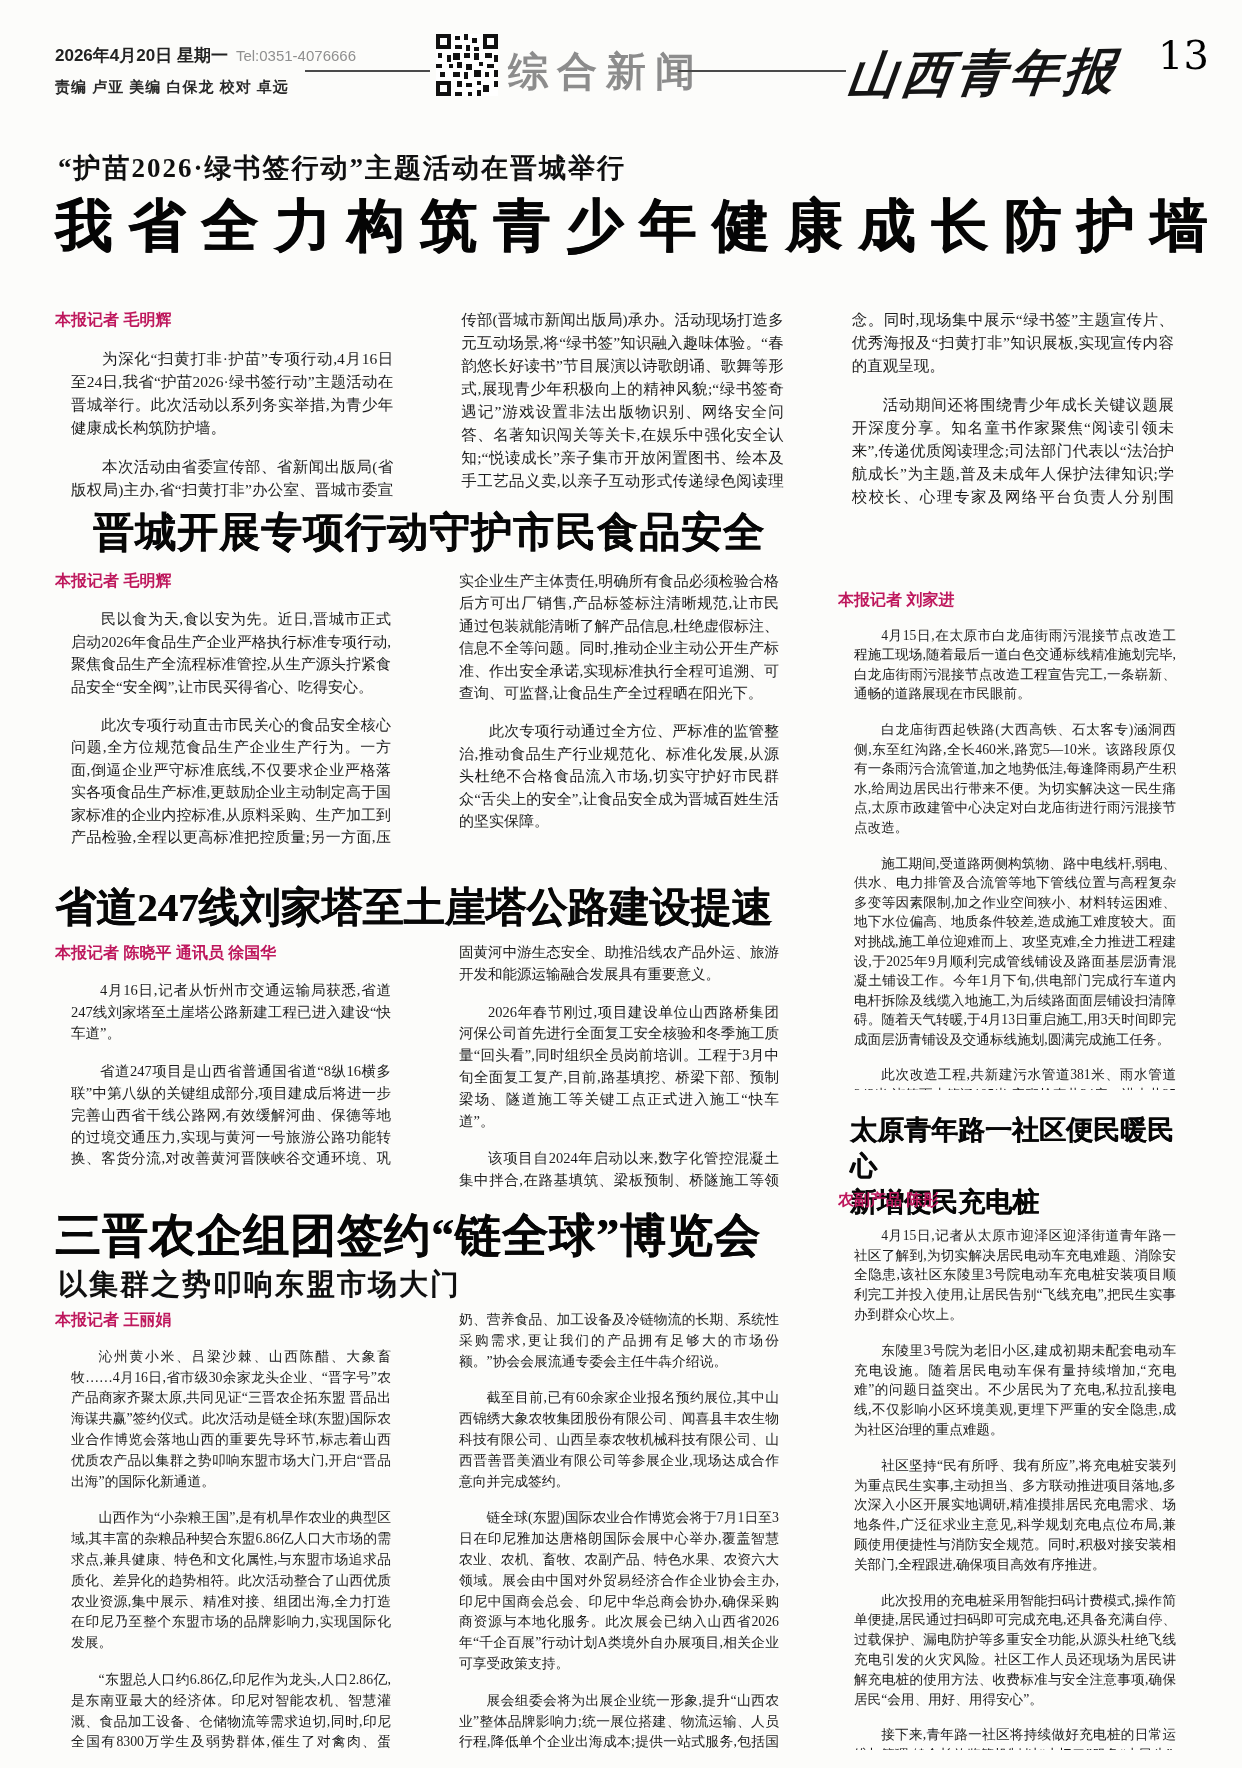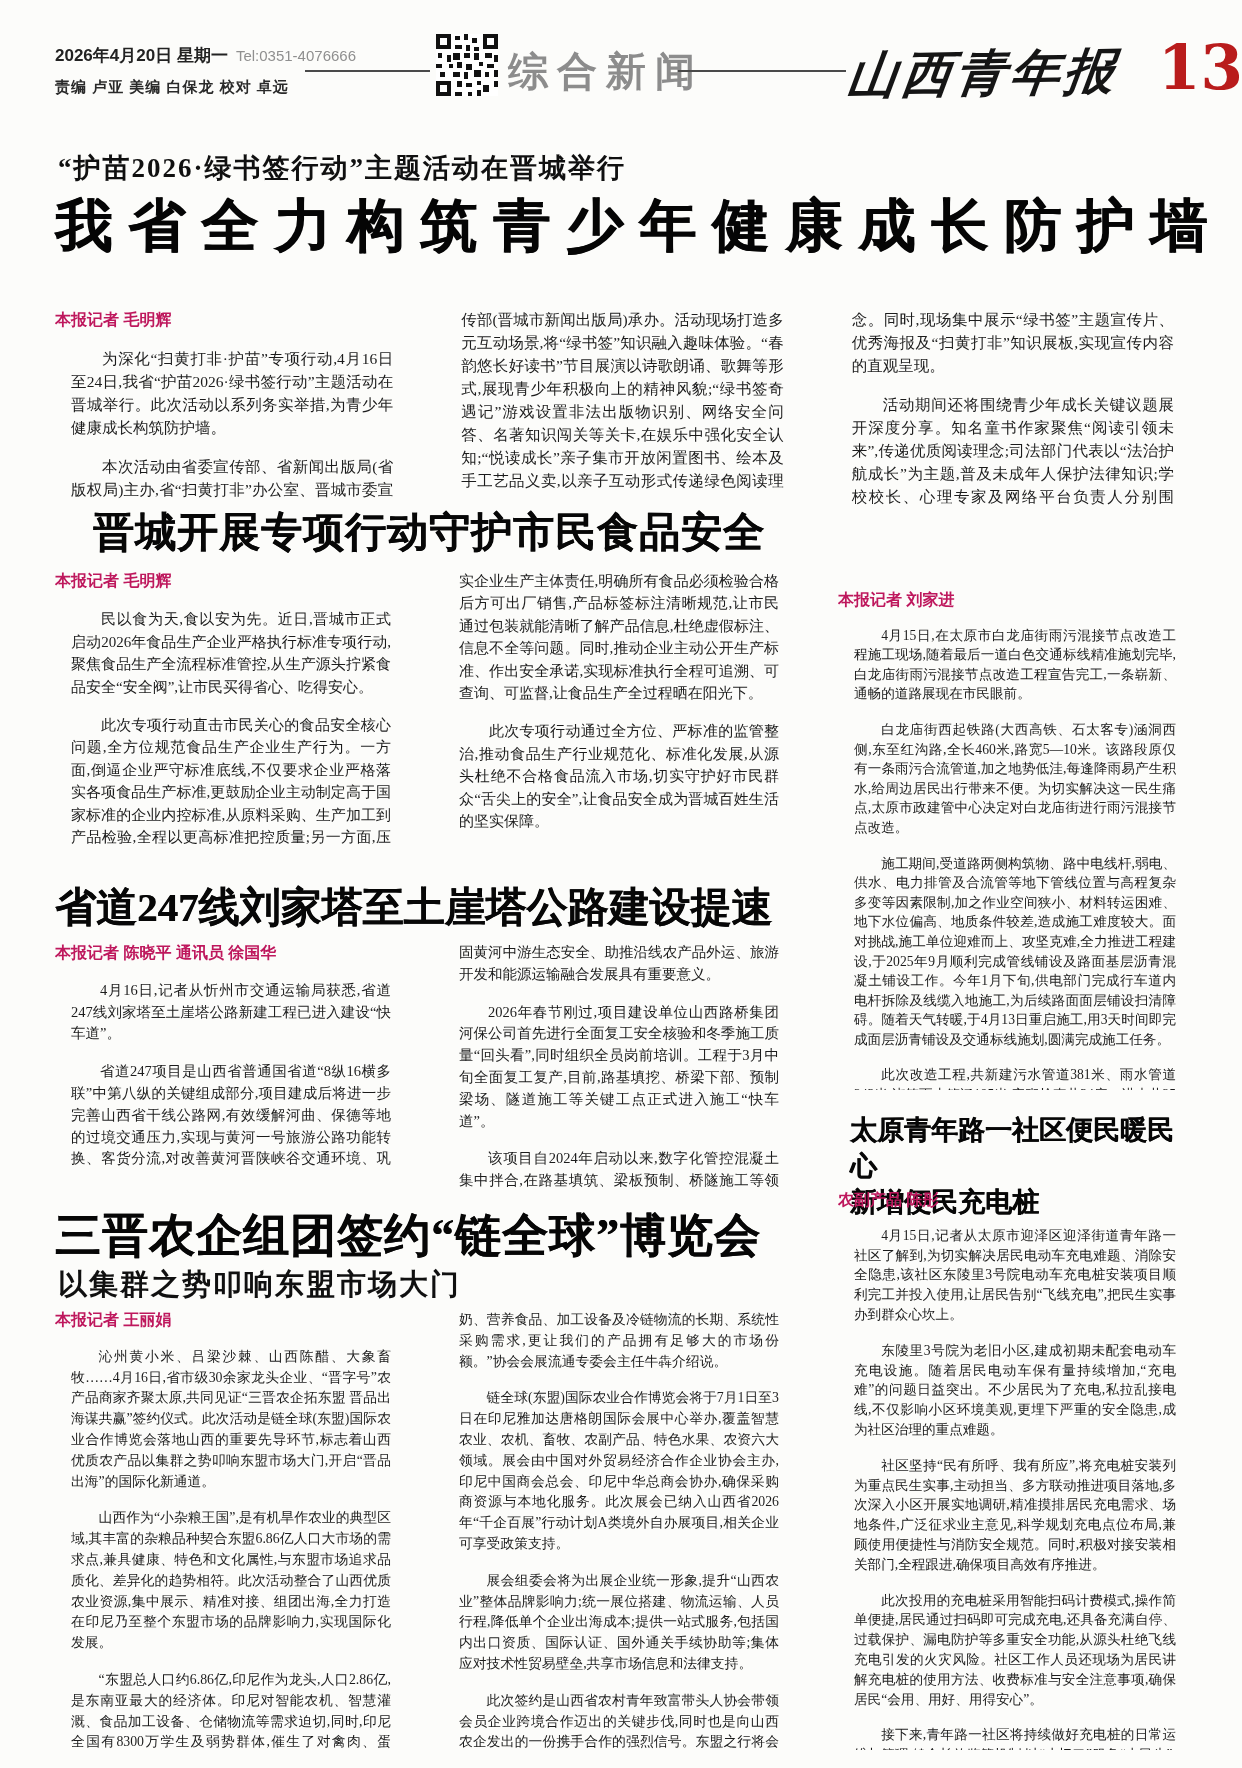--- a/index.html
+++ b/index.html
@@ -14,21 +14,21 @@
   .hdr-staff{position:absolute;left:55px;top:78px;font-size:15px;font-weight:bold;
         font-family:"Liberation Sans","DejaVu Sans",sans-serif;color:#2a2a2a;letter-spacing:1px;}
   .hdr-rule{position:absolute;top:70px;height:2px;background:#4a4a4a;}
   .rule-l{left:305px;width:125px;}
   .rule-r{left:678px;width:168px;}
   .qr{position:absolute;left:436px;top:34px;width:62px;height:62px;}
   .section-title{position:absolute;left:508px;top:44px;font-size:40px;font-weight:900;
         color:#8c8c8c;letter-spacing:9px;font-family:"Liberation Sans","DejaVu Sans",sans-serif;white-space:nowrap;}
   .masthead{position:absolute;left:848px;top:40px;width:310px;font-size:50px;font-weight:900;
         font-style:italic;transform:skewX(-8deg) rotate(-1deg);color:#151515;letter-spacing:4px;white-space:nowrap;}
-  .page-no{position:absolute;left:1158px;top:32px;font-size:61px;font-weight:700;color:#b91c1c;
+  .page-no{position:absolute;left:1158px;top:32px;font-size:40px;font-weight:400;color:#000000;
         font-family:"DejaVu Serif",serif;}
 
   
   .byline{font-family:"Liberation Sans","DejaVu Sans",sans-serif;font-weight:bold;font-size:16px;
         color:#be185d;margin:0 0 16px 0;}
   .bodytext p{margin:16px;text-indent:2em;text-align:justify;}
 
   
   .kicker{position:absolute;left:58px;top:150px;font-size:27px;font-weight:900;color:#101010;letter-spacing:2px;white-space:nowrap;}
   .main-headline{position:absolute;left:55px;top:188px;width:1135px;font-size:57px;font-weight:900;
@@ -175,18 +175,19 @@
     <p>接下来,青年路一社区将持续做好充电桩的日常运维与管理,健全长效监管机制,以“小切口”服务“大民生”,不断提升居民的幸福感、安全感与获得感,筑牢社区安全防线。</p>
   </div>
 
   <div class="a4-headline">三晋农企组团签约“链全球”博览会</div>
   <div class="a4-subtitle">以集群之势叩响东盟市场大门</div>
   <div class="a4-body bodytext">
     <div class="byline">本报记者 王丽娟</div>
     <p>沁州黄小米、吕梁沙棘、山西陈醋、大象畜牧……4月16日,省市级30余家龙头企业、“晋字号”农产品商家齐聚太原,共同见证“三晋农企拓东盟 晋品出海谋共赢”签约仪式。此次活动是链全球(东盟)国际农业合作博览会落地山西的重要先导环节,标志着山西优质农产品以集群之势叩响东盟市场大门,开启“晋品出海”的国际化新通道。</p>
     <p>山西作为“小杂粮王国”,是有机旱作农业的典型区域,其丰富的杂粮品种契合东盟6.86亿人口大市场的需求点,兼具健康、特色和文化属性,与东盟市场追求品质化、差异化的趋势相符。此次活动整合了山西优质农业资源,集中展示、精准对接、组团出海,全力打造在印尼乃至整个东盟市场的品牌影响力,实现国际化发展。</p>
     <p>“东盟总人口约6.86亿,印尼作为龙头,人口2.86亿,是东南亚最大的经济体。印尼对智能农机、智慧灌溉、食品加工设备、仓储物流等需求迫切,同时,印尼全国有8300万学生及弱势群体,催生了对禽肉、蛋奶、营养食品、加工设备及冷链物流的长期、系统性采购需求,更让我们的产品拥有足够大的市场份额。”协会会展流通专委会主任牛犇介绍说。</p>
+    <p>截至目前,已有60余家企业报名预约展位,其中山西锦绣大象农牧集团股份有限公司、闻喜县丰农生物科技有限公司、山西呈泰农牧机械科技有限公司、山西晋善晋美酒业有限公司等参展企业,现场达成合作意向并完成签约。</p>
     <p>链全球(东盟)国际农业合作博览会将于7月1日至3日在印尼雅加达唐格朗国际会展中心举办,覆盖智慧农业、农机、畜牧、农副产品、特色水果、农资六大领域。展会由中国对外贸易经济合作企业协会主办,印尼中国商会总会、印尼中华总商会协办,确保采购商资源与本地化服务。此次展会已纳入山西省2026年“千企百展”行动计划A类境外自办展项目,相关企业可享受政策支持。</p>
     <p>展会组委会将为出展企业统一形象,提升“山西农业”整体品牌影响力;统一展位搭建、物流运输、人员行程,降低单个企业出海成本;提供一站式服务,包括国内出口资质、国际认证、国外通关手续协助等;集体应对技术性贸易壁垒,共享市场信息和法律支持。</p>
     <p>此次签约是山西省农村青年致富带头人协会带领会员企业跨境合作迈出的关键步伐,同时也是向山西农企发出的一份携手合作的强烈信号。东盟之行将会挖掘一批互利共赢的合作项目,构建高效供应链,分享合作经验,共同探讨农业合作新机遇、新模式。</p>
   </div>
 
 </div>
 
 </body></html>

